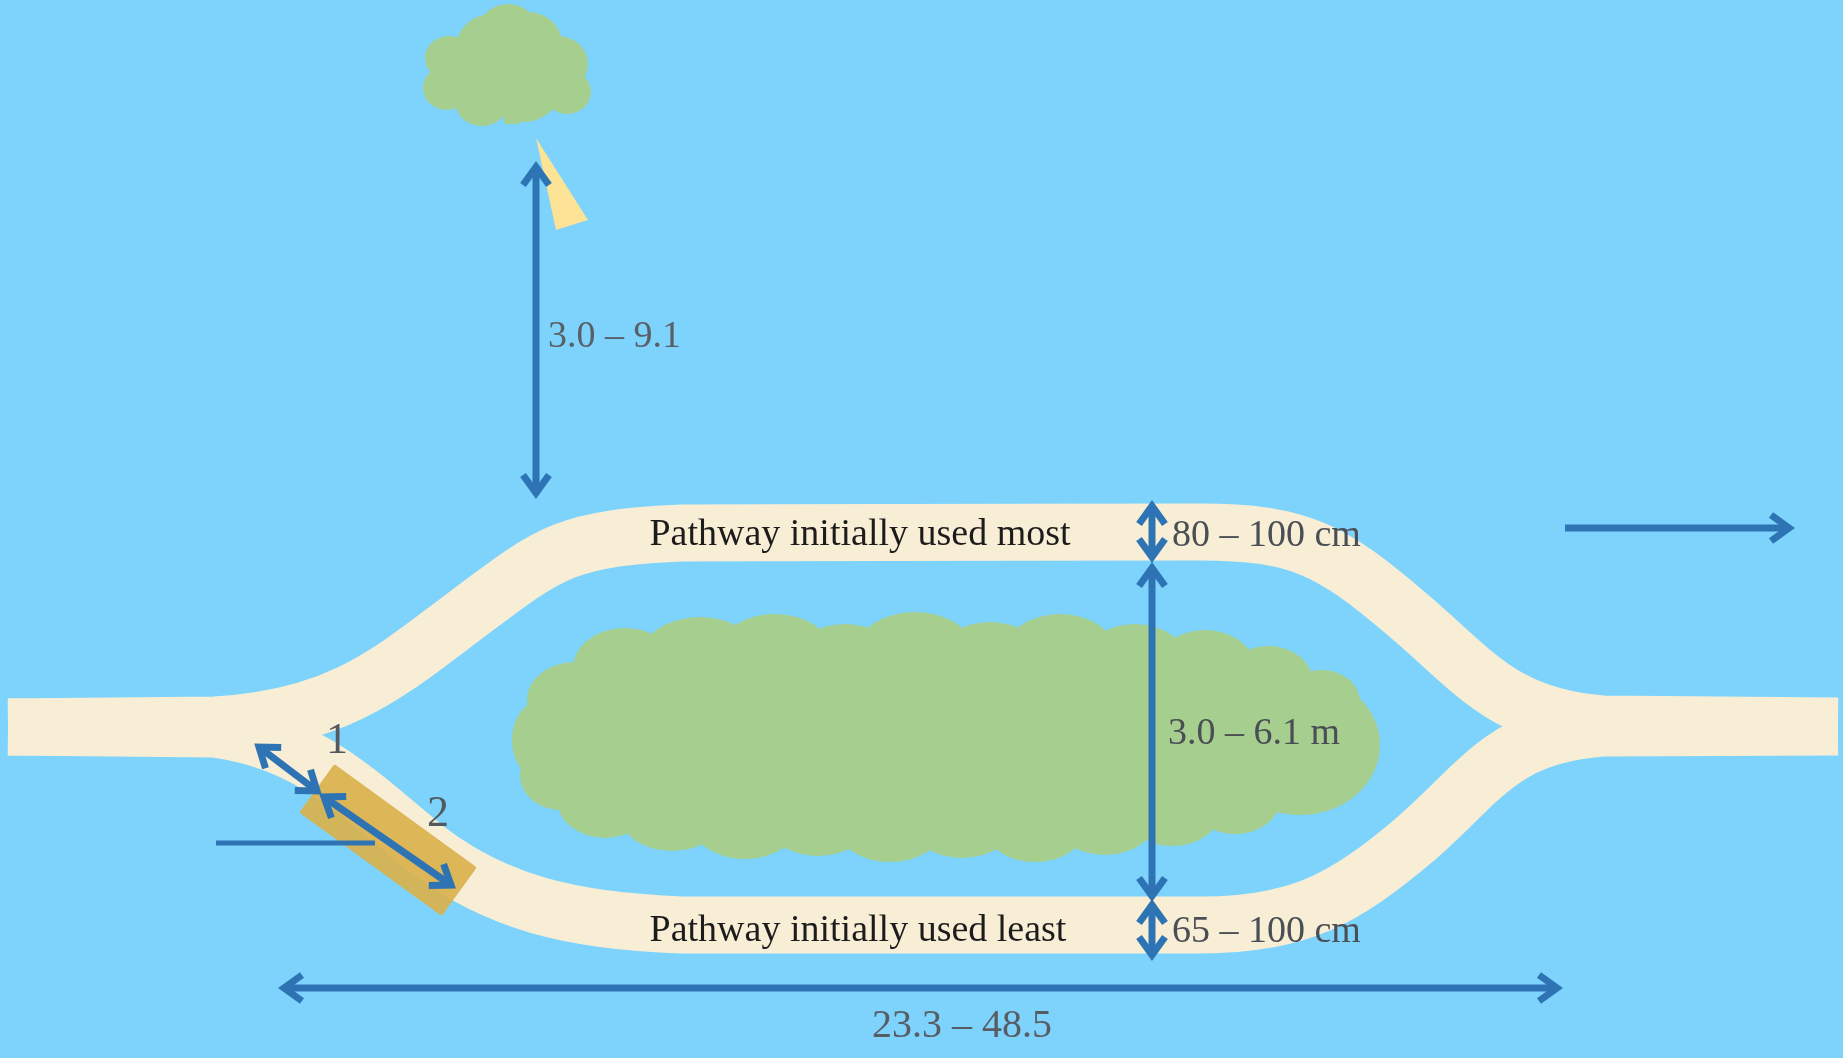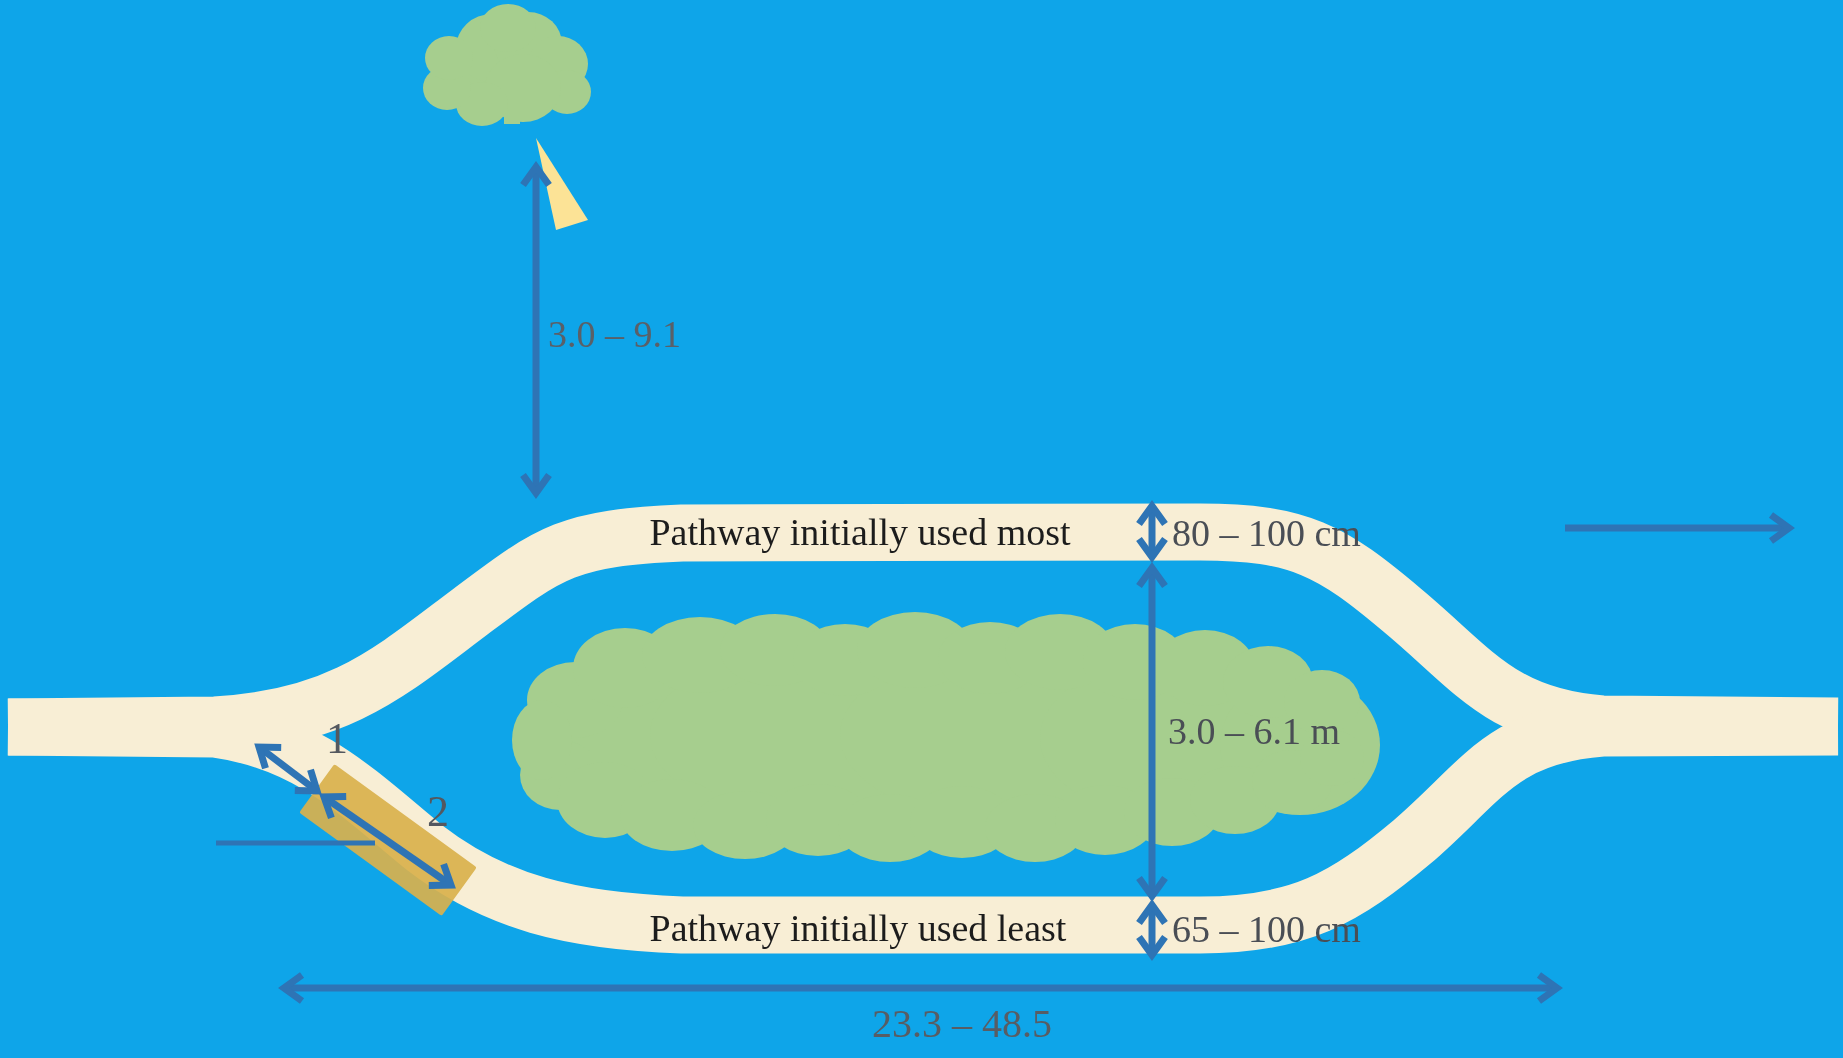--- a/index.html
+++ b/index.html
@@ -4,21 +4,21 @@
 <style>
   html, body {
     margin: 0;
     padding: 0;
     background: #000;
   }
   .canvas {
     position: relative;
     width: 1843px;
     height: 1058px;
-    background: #0ea5e9;
+    background: #7dd3fc;
     overflow: hidden;
     font-family: "Liberation Serif", "DejaVu Serif", serif;
   }
   svg text {
     font-family: "Liberation Serif", "DejaVu Serif", serif;
   }
   .t-label  { font-size: 38px; fill: #1c1c1c; }
   .t-meas   { font-size: 38px; fill: #4a4e55; }
   .t-gray   { font-size: 38px; fill: #5a6068; }
   .t-total  { font-size: 40px; fill: #585d64; }

